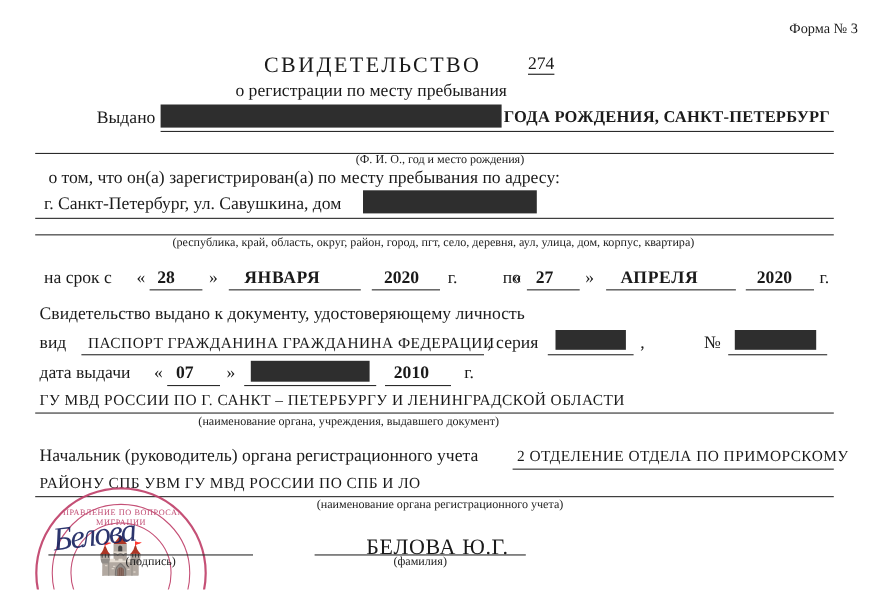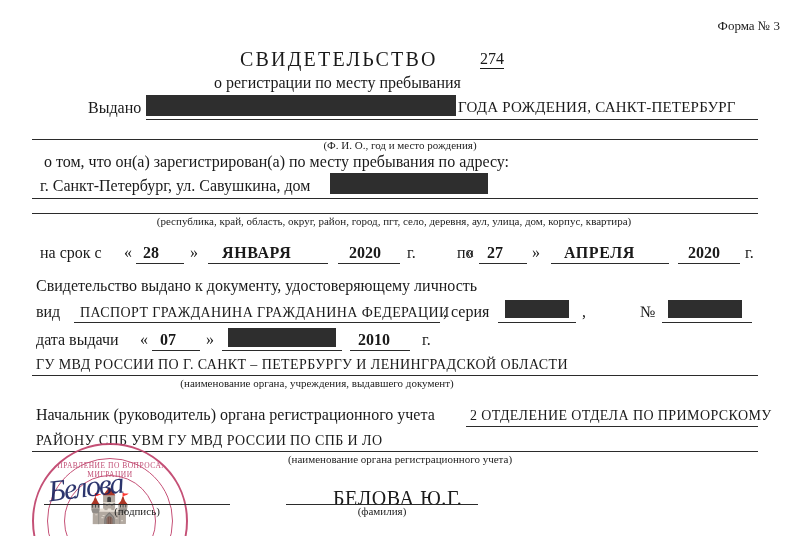--- a/index.html
+++ b/index.html
@@ -145,21 +145,21 @@
 <div class="page">
 
   <div class="form-no">Форма № 3</div>
 
   <div class="title">СВИДЕТЕЛЬСТВО</div>
   <div class="title-num">274</div>
   <div class="subtitle">о регистрации по месту пребывания</div>
 
   <div class="row" style="left:88px; top:99px;">Выдано</div>
   <div class="redact" style="left:146px; top:95px; width:310px; height:21px;"></div>
-  <div class="row" style="left:458px; top:99px; font-size:15px; letter-spacing:0.2px;">ГОДА РОЖДЕНИЯ, САНКТ-ПЕТЕРБУРГ</div>
+  <div class="row" style="left:458px; top:99px; font-size:15px; letter-spacing:0.2px;font-weight:bold;">ГОДА РОЖДЕНИЯ, САНКТ-ПЕТЕРБУРГ</div>
   <div class="uline" style="left:146px; top:119px; width:612px;"></div>
 
   <div class="uline" style="left:32px; top:139px; width:726px;"></div>
   <div style="position:absolute; left:0; top:139px; width:800px;">
     <div class="caption" style="position:relative; top:0;">(Ф. И. О., год и место рождения)</div>
   </div>
 
   <div class="row" style="left:44px; top:153px;">о том, что он(а) зарегистрирован(а) по месту пребывания по адресу:</div>
 
   <div class="row" style="left:40px; top:177px;">г. Санкт-Петербург, ул. Савушкина, дом</div>

